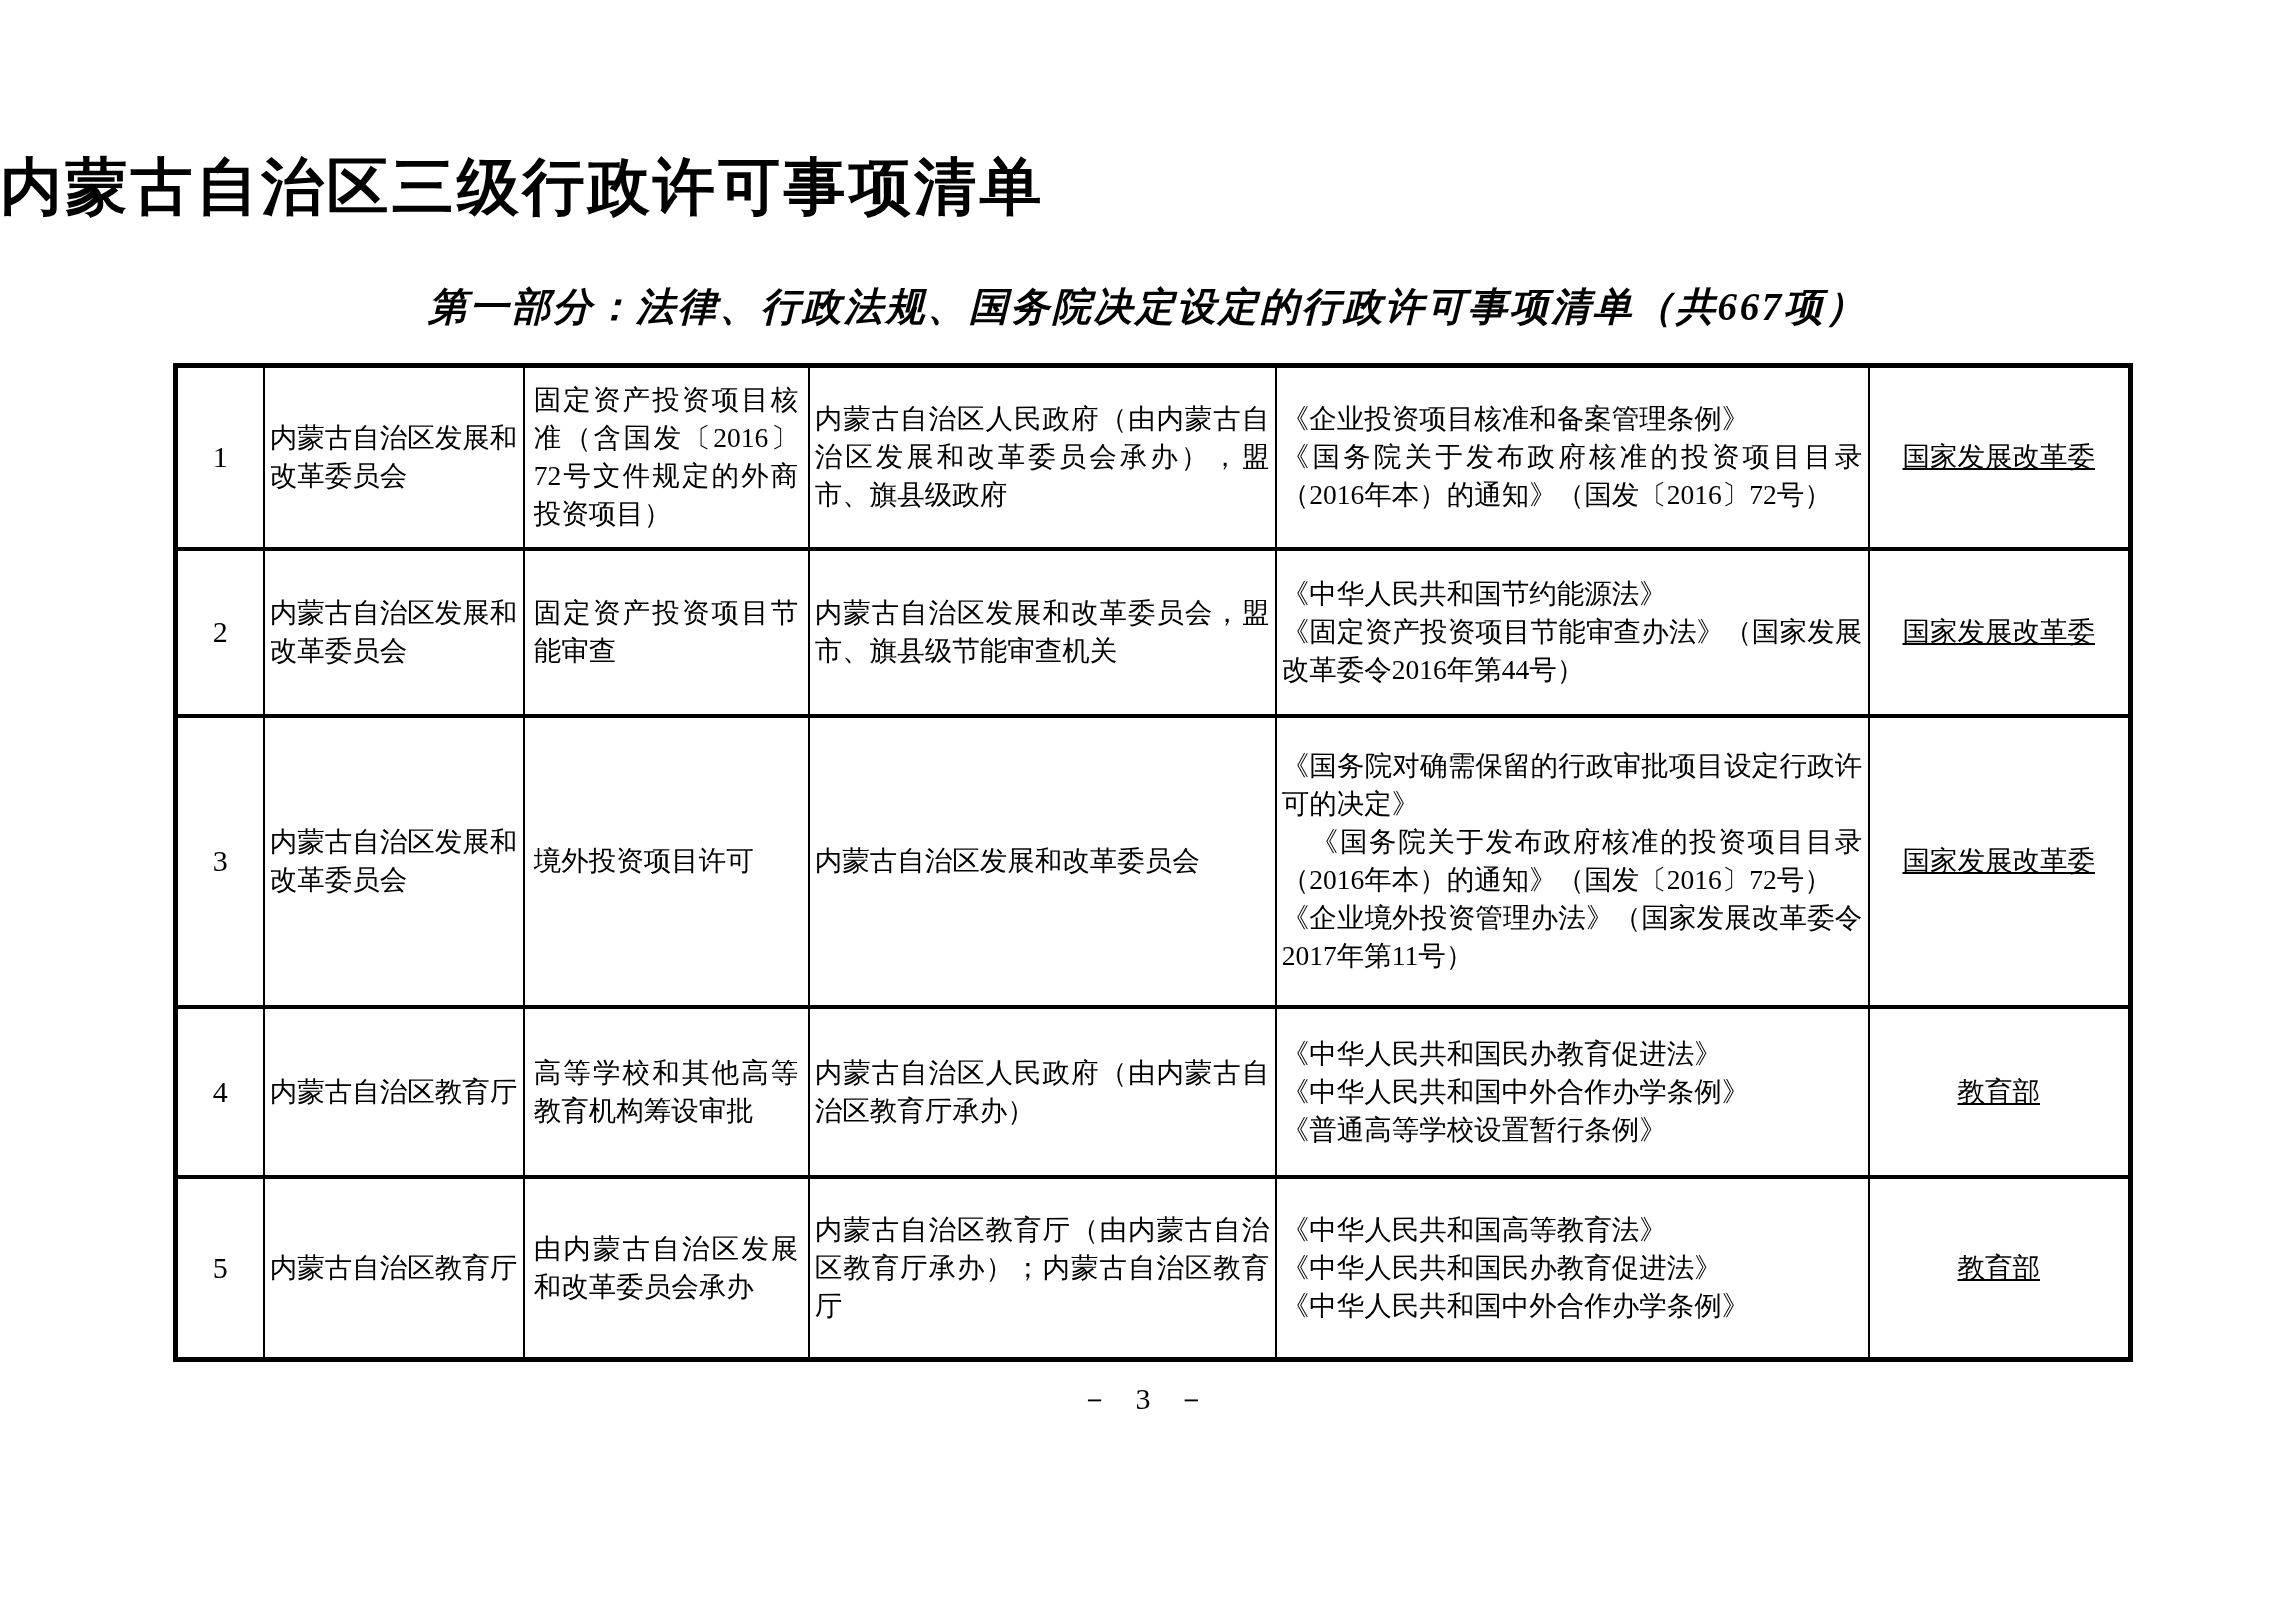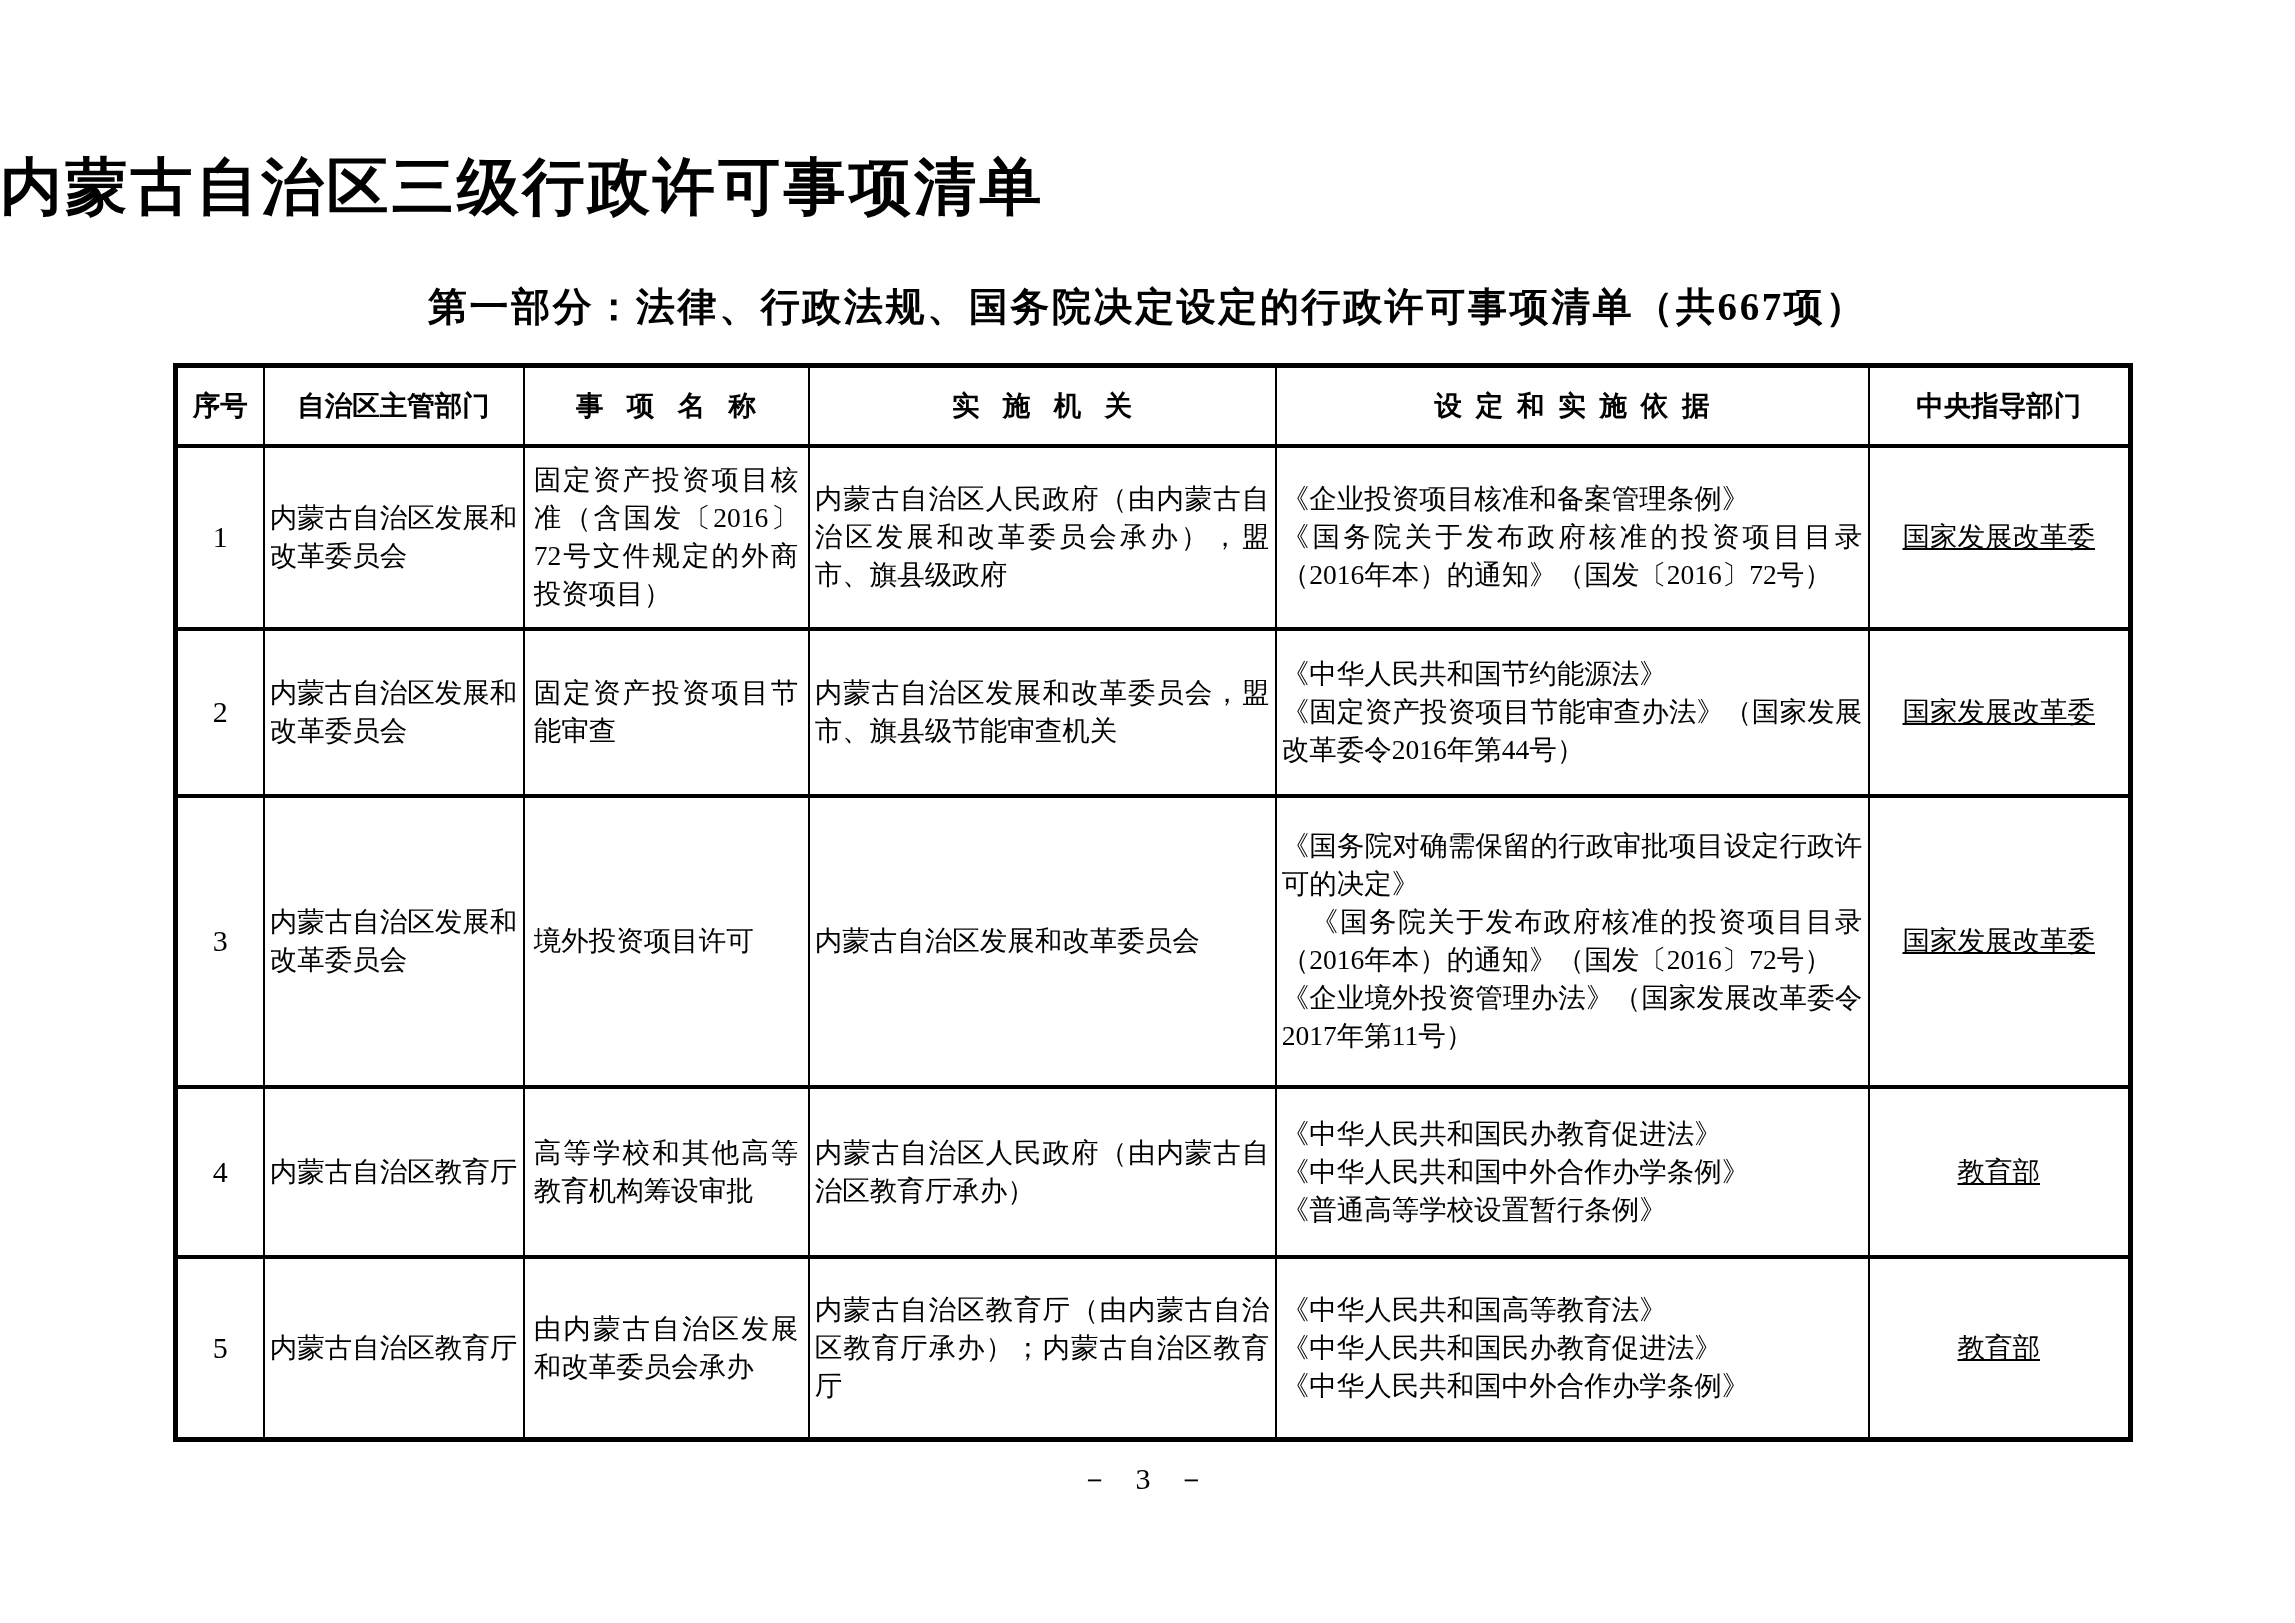--- a/index.html
+++ b/index.html
@@ -22,20 +22,21 @@
     font-weight: bold;
     font-size: 62px;
     letter-spacing: 3.3px;
     line-height: 1;
   }
   .doc-subtitle {
     margin: 0;
     margin-top: 69px;
     text-align: center;
     font-family: "Liberation Serif", "DejaVu Serif", serif;
+    font-style: italic;
     font-weight: bold;
     font-size: 39px;
     letter-spacing: 2.6px;
     line-height: 1;
   }
   table.list-table {
     border-collapse: collapse;
     table-layout: fixed;
     margin-left: 173px;
     margin-top: 37px;
@@ -117,28 +118,20 @@
 <table class="list-table">
   <colgroup>
     <col class="c-num">
       <col class="c-dept">
       <col class="c-item">
       <col class="c-agency">
       <col class="c-basis">
       <col class="c-central">
   </colgroup>
   <tbody>
-    <tr class="header-row">
-      <th>序号</th>
-      <th>自治区主管部门</th>
-      <th class="sp-wide">事项名称</th>
-      <th class="sp-wide">实施机关</th>
-      <th class="sp-med">设定和实施依据</th>
-      <th>中央指导部门</th>
-    </tr>
 
     <tr class="r0">
       <td class="cell-num">1</td>
       <td class="cell-just">内蒙古自治区发展和改革委员会</td>
       <td class="cell-just cell-item">固定资产投资项目核准（含国发〔2016〕72号文件规定的外商投资项目）</td>
       <td class="cell-just">内蒙古自治区人民政府（由内蒙古自治区发展和改革委员会承办），盟市、旗县级政府</td>
       <td class="prelines">《企业投资项目核准和备案管理条例》
 《国务院关于发布政府核准的投资项目目录（2016年本）的通知》（国发〔2016〕72号）</td>
       <td class="cell-central">国家发展改革委</td>
     </tr>

